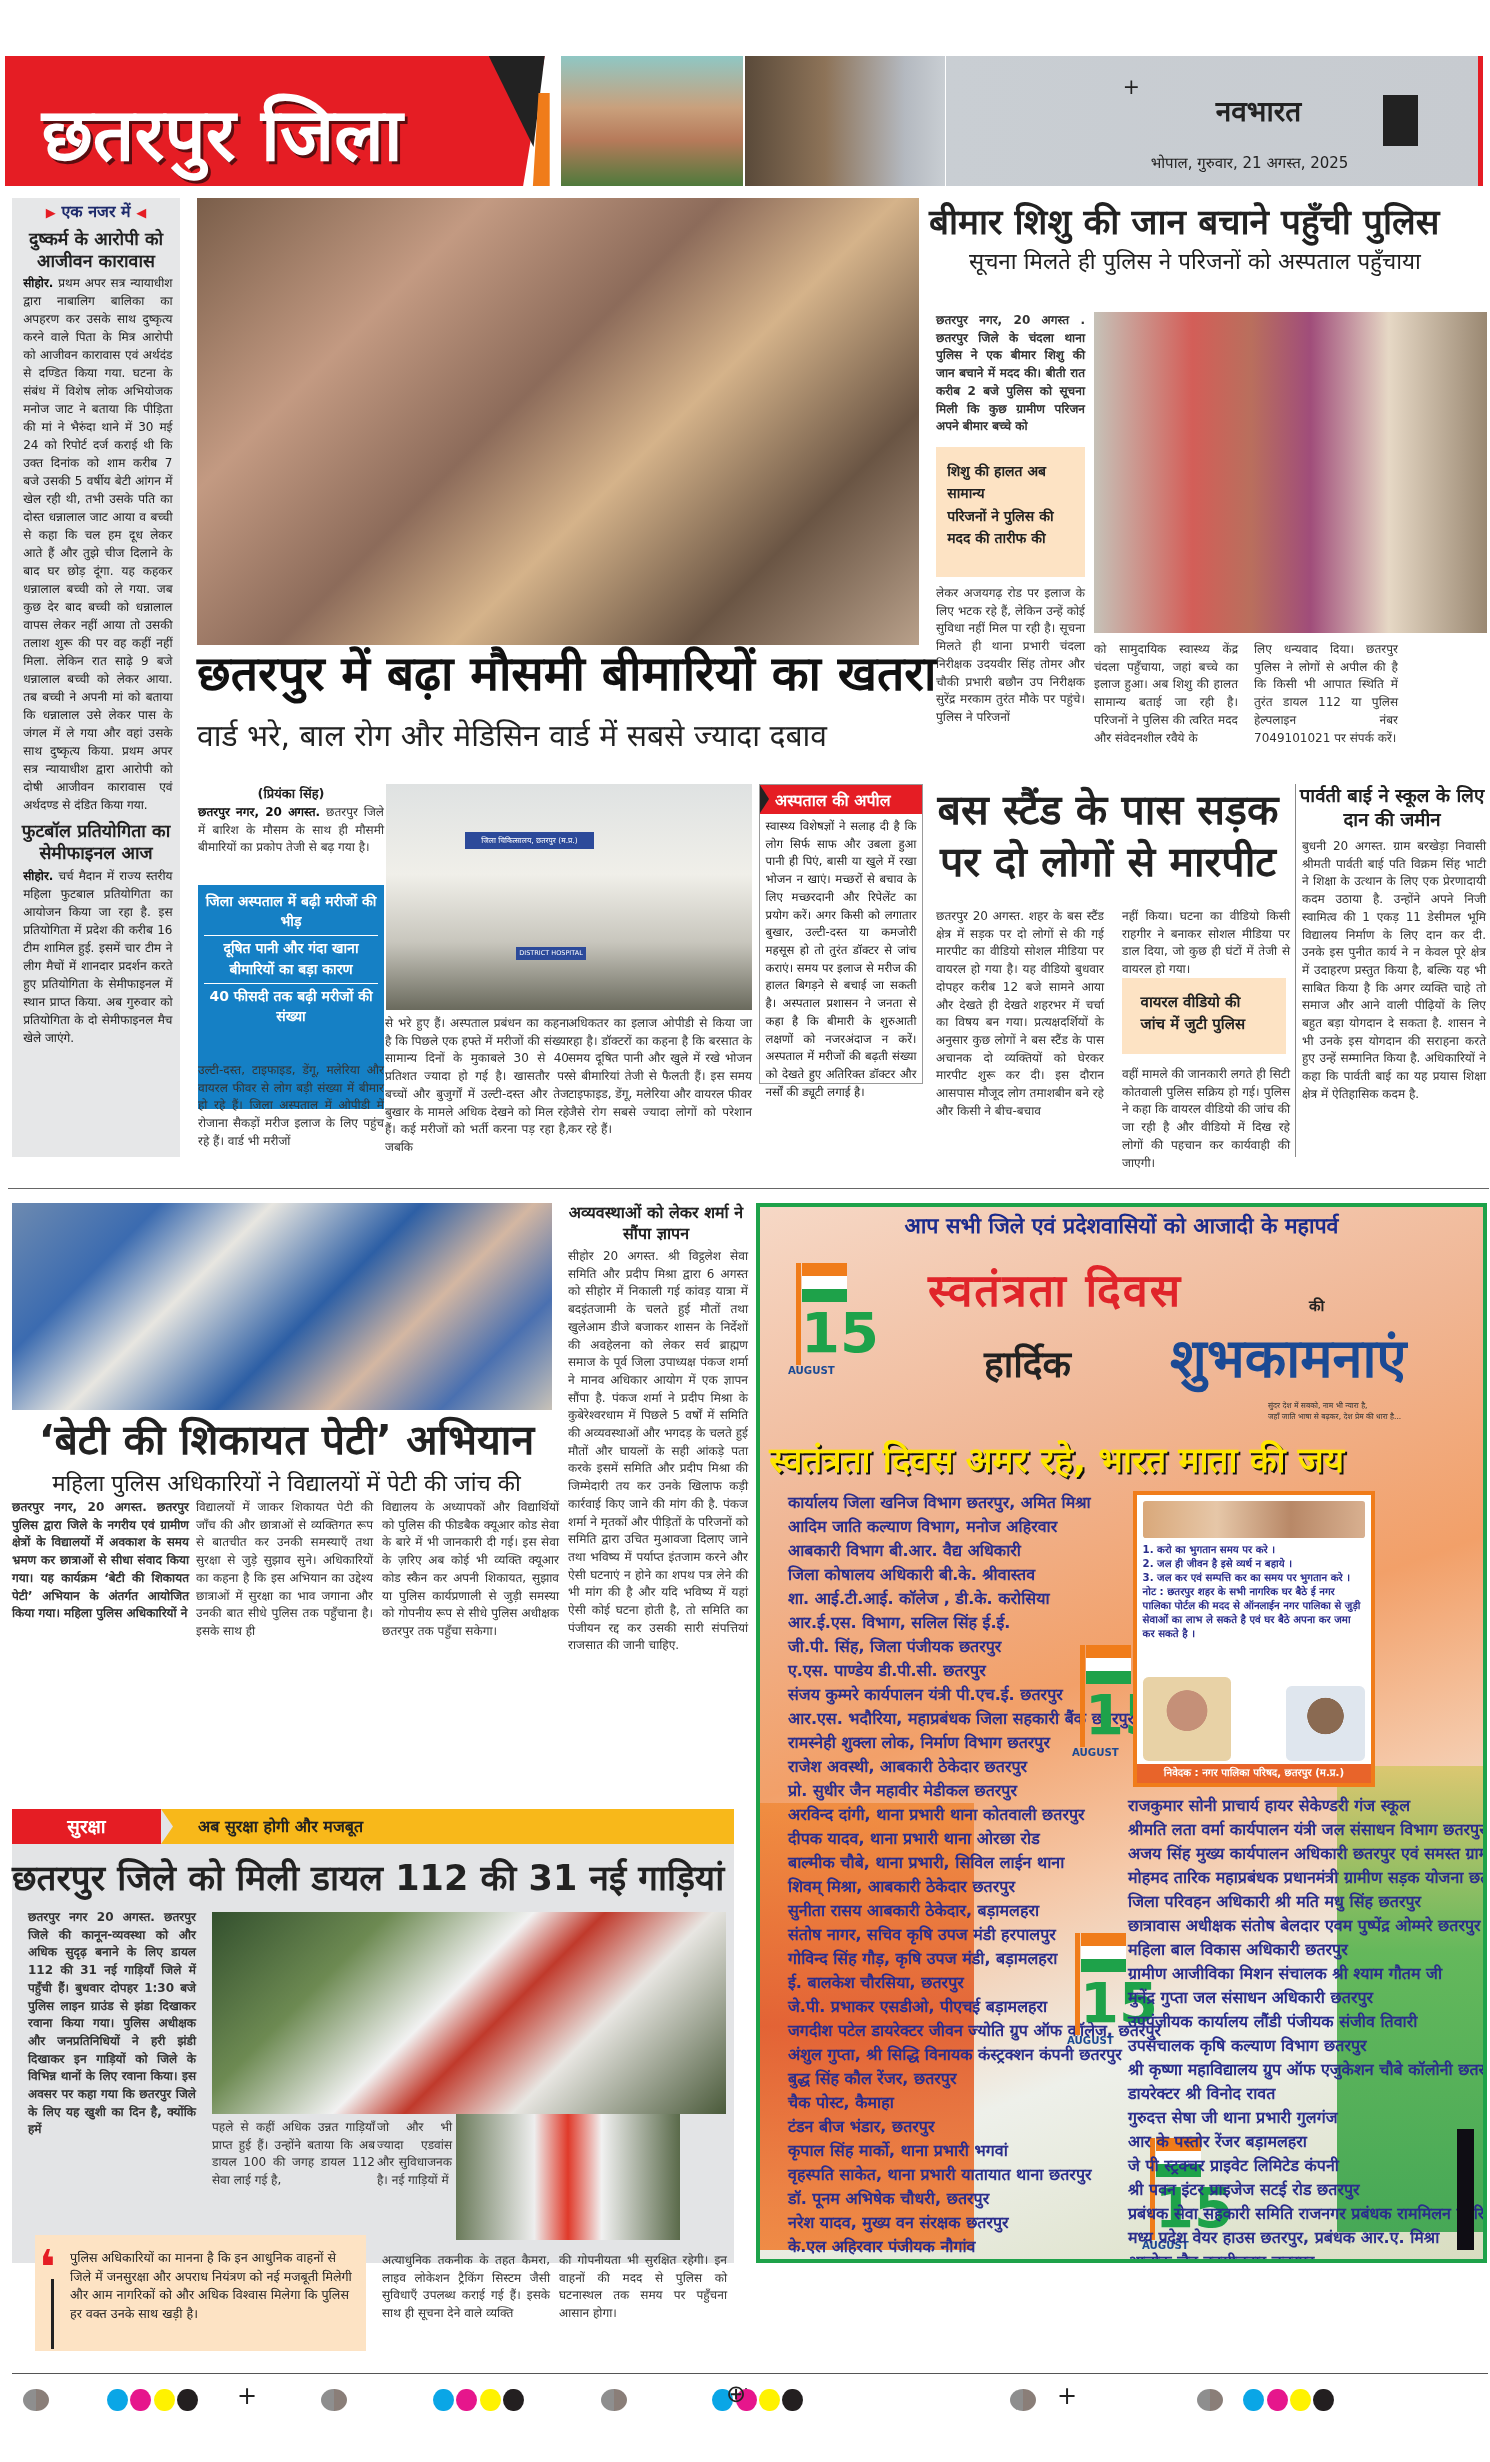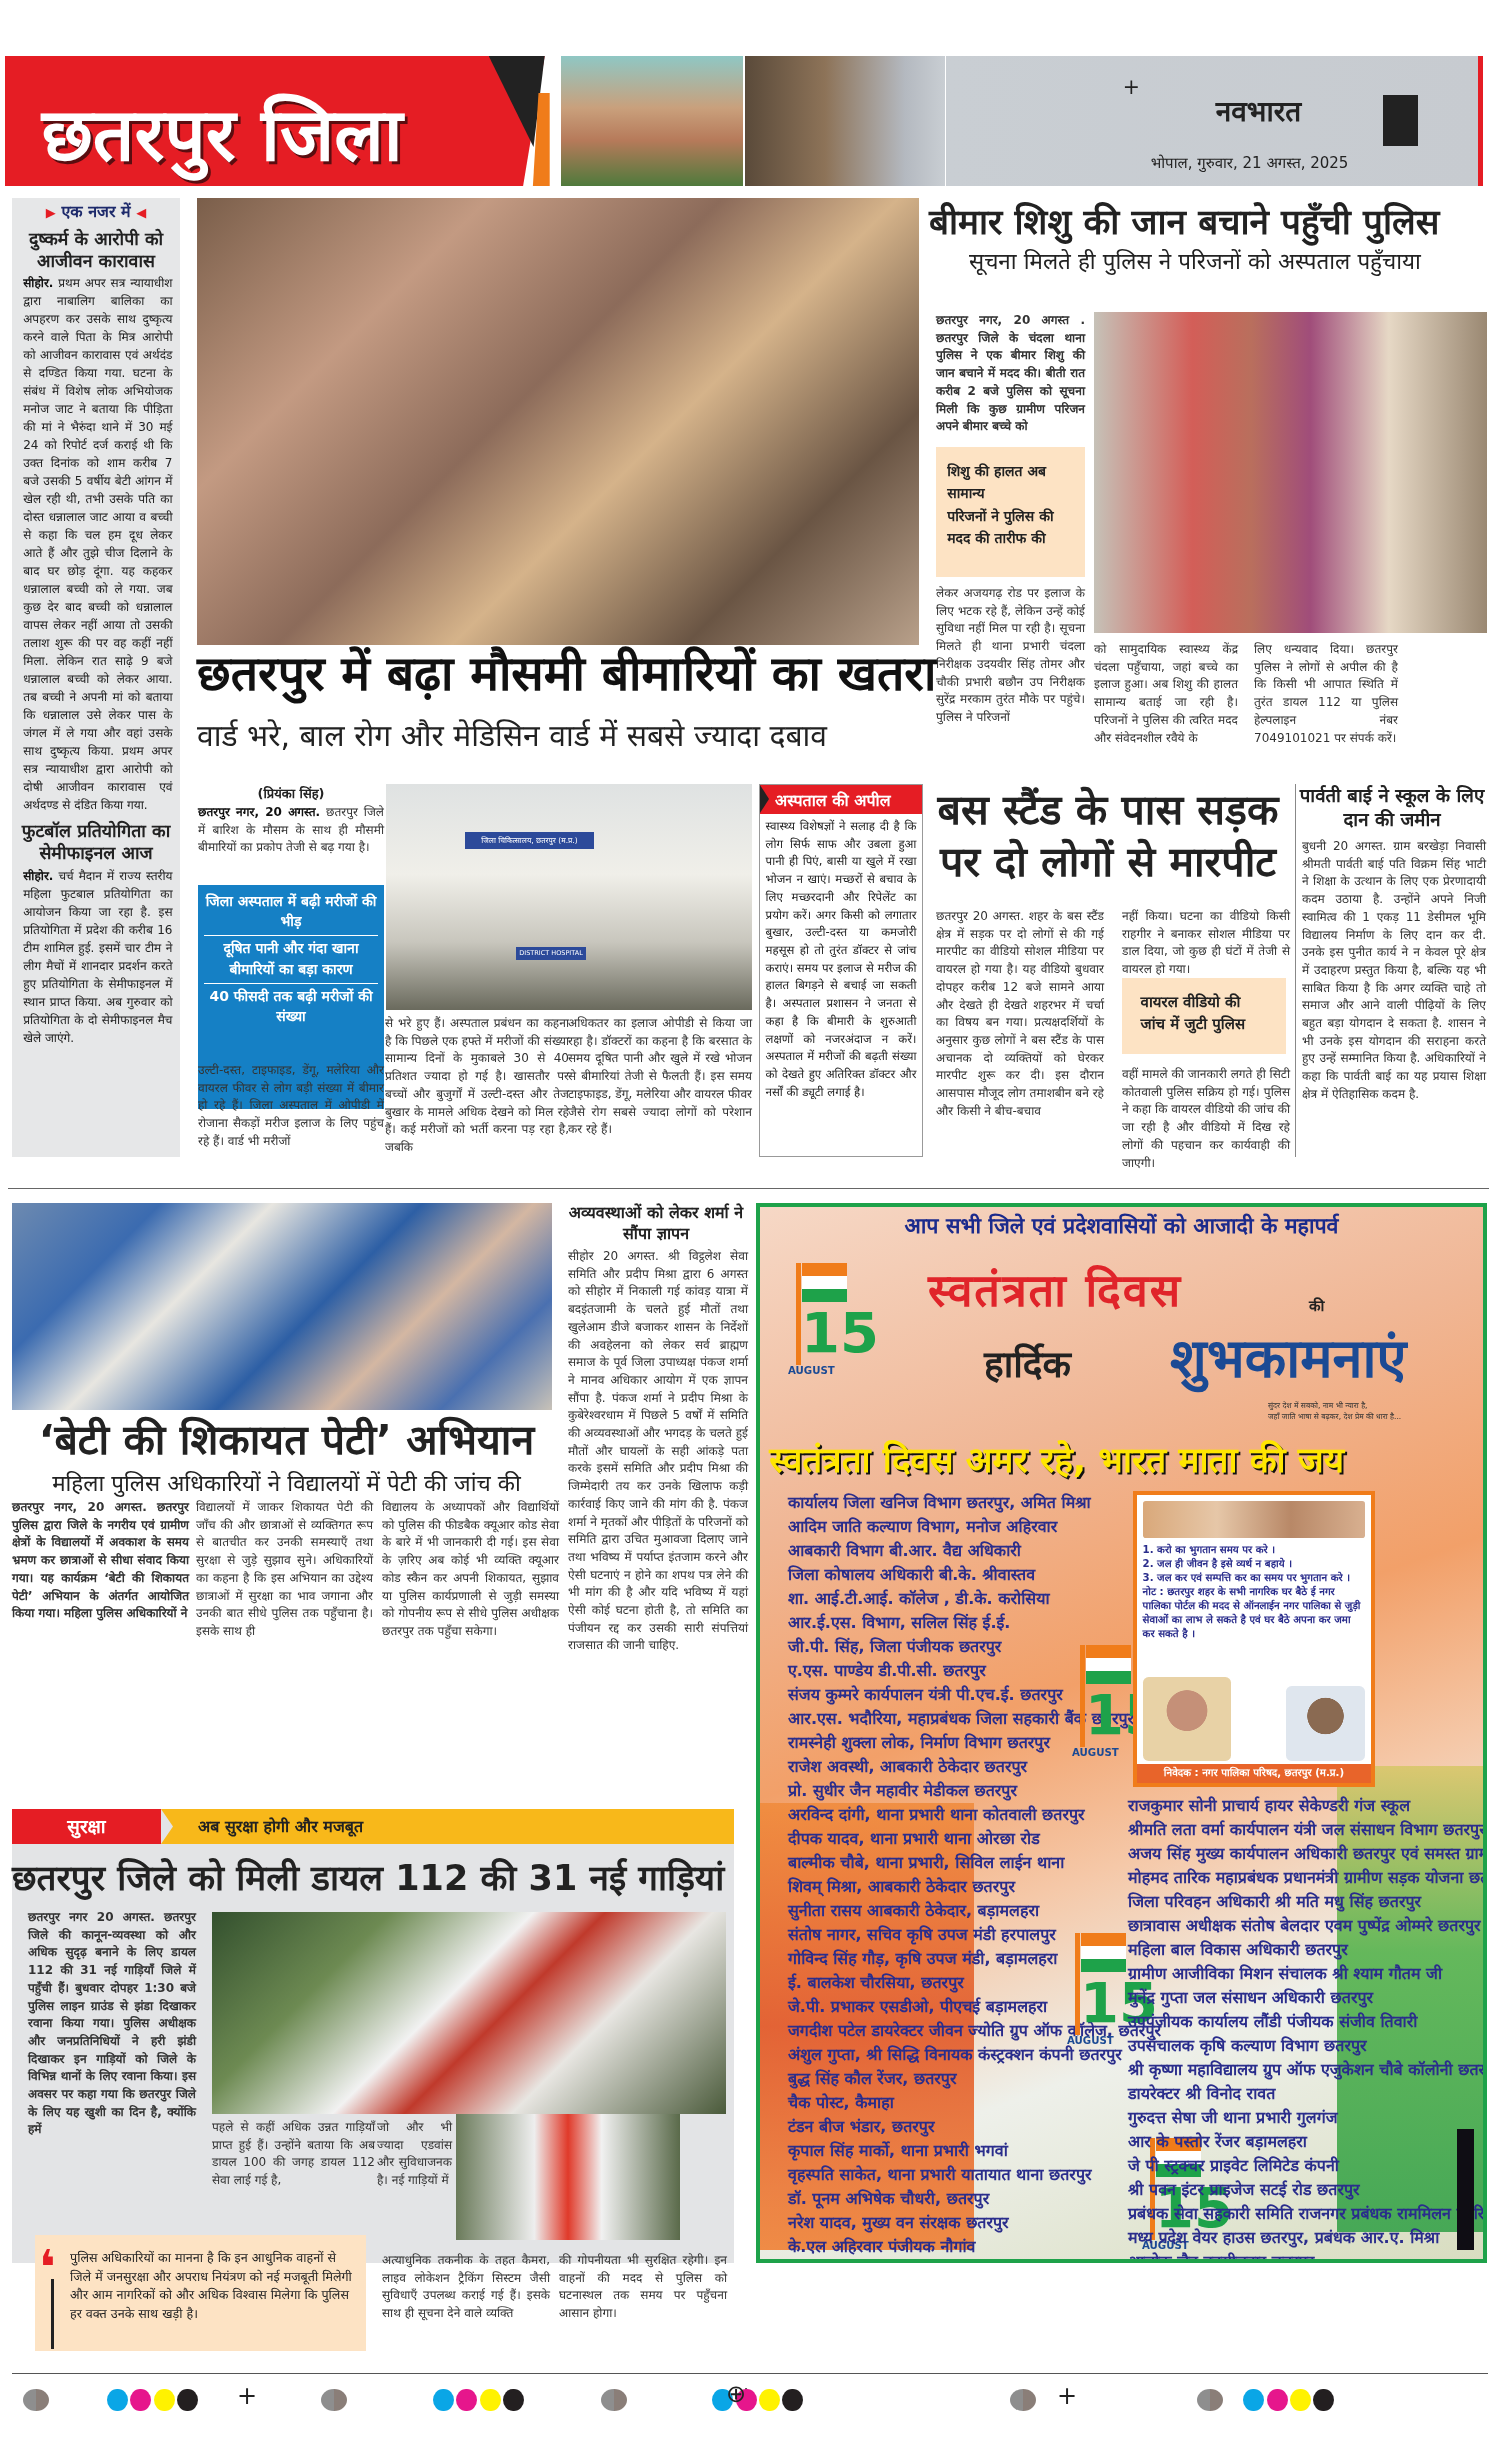--- a/index.html
+++ b/index.html
@@ -36,21 +36,21 @@
 #blue-box{left:198px;top:885px;width:186px;height:224px;background:#1580c5;color:#fff;text-align:center;font-weight:bold;font-size:14px;line-height:20.5px;padding:3.7px 5.6px}
 #blue-box .pt{border-bottom:1.9px solid #fff;padding:1.9px 0 3.7px}
 #blue-box .pt:last-child{border-bottom:none}
 #hosp-photo{left:386px;top:784px;width:366px;height:226px;background:linear-gradient(180deg,#dfe2e2 0%,#f0efe9 40%,#c8c6bd 70%,#6a6a5d 100%)}
 #hosp-sign{left:79px;top:48px;width:129px;height:17px;background:#2c4a9a;color:#fff;font-size:7.5px;text-align:center;line-height:17px}
 #hosp-sign2{left:130px;top:163px;width:70px;height:13px;background:#2c4a9a;color:#fff;font-size:6.5px;text-align:center;line-height:13px}
 #lead-col2{left:385px;top:1015px;width:184px}
 #lead-col3{left:568px;top:1015px;width:184px}
 #lead-col0{left:198px;top:1062px;width:186px}
 
-#appeal{left:759px;top:784px;width:164px;height:373px;border:0.9px solid #999;background:#fff}
+#appeal{left:759px;top:784px;width:164px;height:300px;border:0.9px solid #999;background:#fff}
 #appeal-head{background:#e51d24;color:#fff;font-weight:bold;font-size:16px;padding:3.7px 3.7px 3.7px 15px;position:relative}
 #appeal-head:before{content:"";position:absolute;left:0;top:0;border-left:9.3px solid #222;border-top:14px solid transparent;border-bottom:14px solid transparent}
 #appeal-body{font-size:11.6px;line-height:17.7px;padding:3.7px 5.6px;text-align:justify}
 
 #shishu-h1{left:929px;top:201px;width:559px;font-size:35px;font-weight:bold;line-height:43px;white-space:nowrap}
 #shishu-h2{left:969px;top:245px;width:522px;font-size:22.4px;line-height:32px;white-space:nowrap}
 #shishu-col1{left:936px;top:312px;width:149px}
 #shishu-box{left:936px;top:447px;width:149px;height:130px;background:#fde3c4;font-weight:bold;font-size:14px;line-height:22.4px;padding:13px 11.2px}
 #shishu-col1b{left:936px;top:585px;width:149px}
 #shishu-photo{left:1094px;top:312px;width:393px;height:321px;background:linear-gradient(90deg,#c6c2b8 0%,#d35e58 25%,#b96f5d 40%,#a04d7a 55%,#e6d8c5 75%,#9a8872 100%)}

